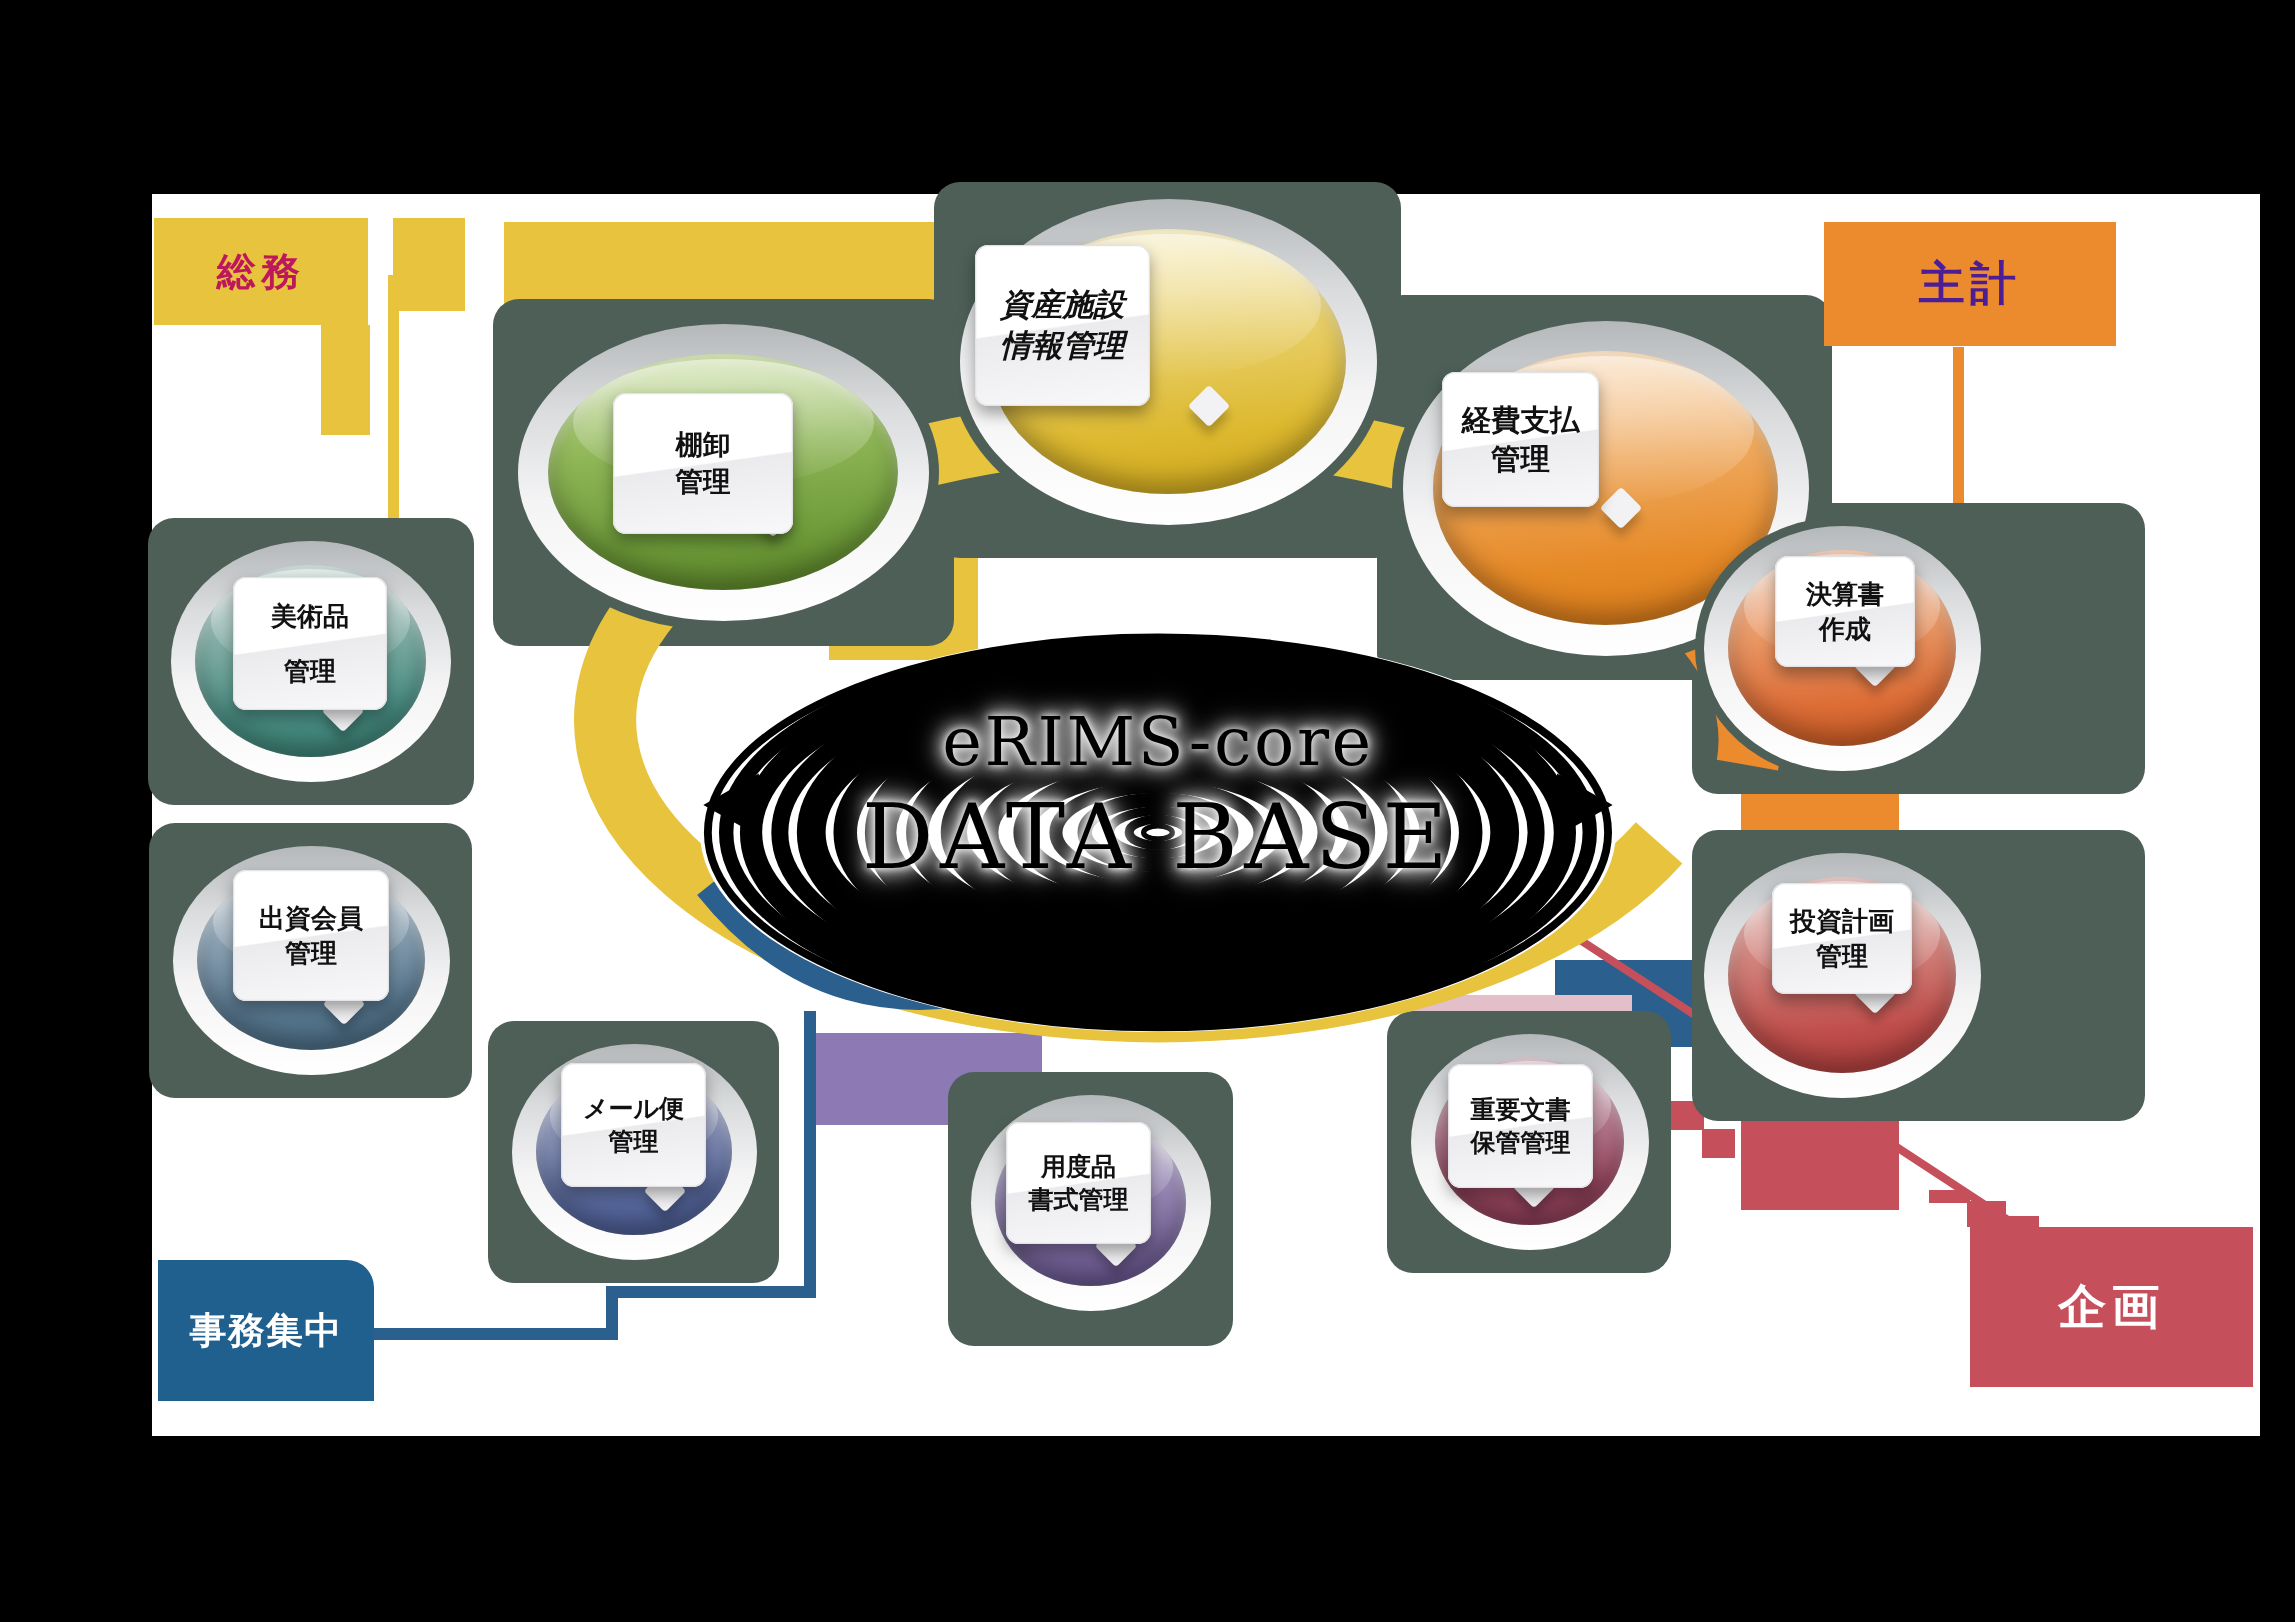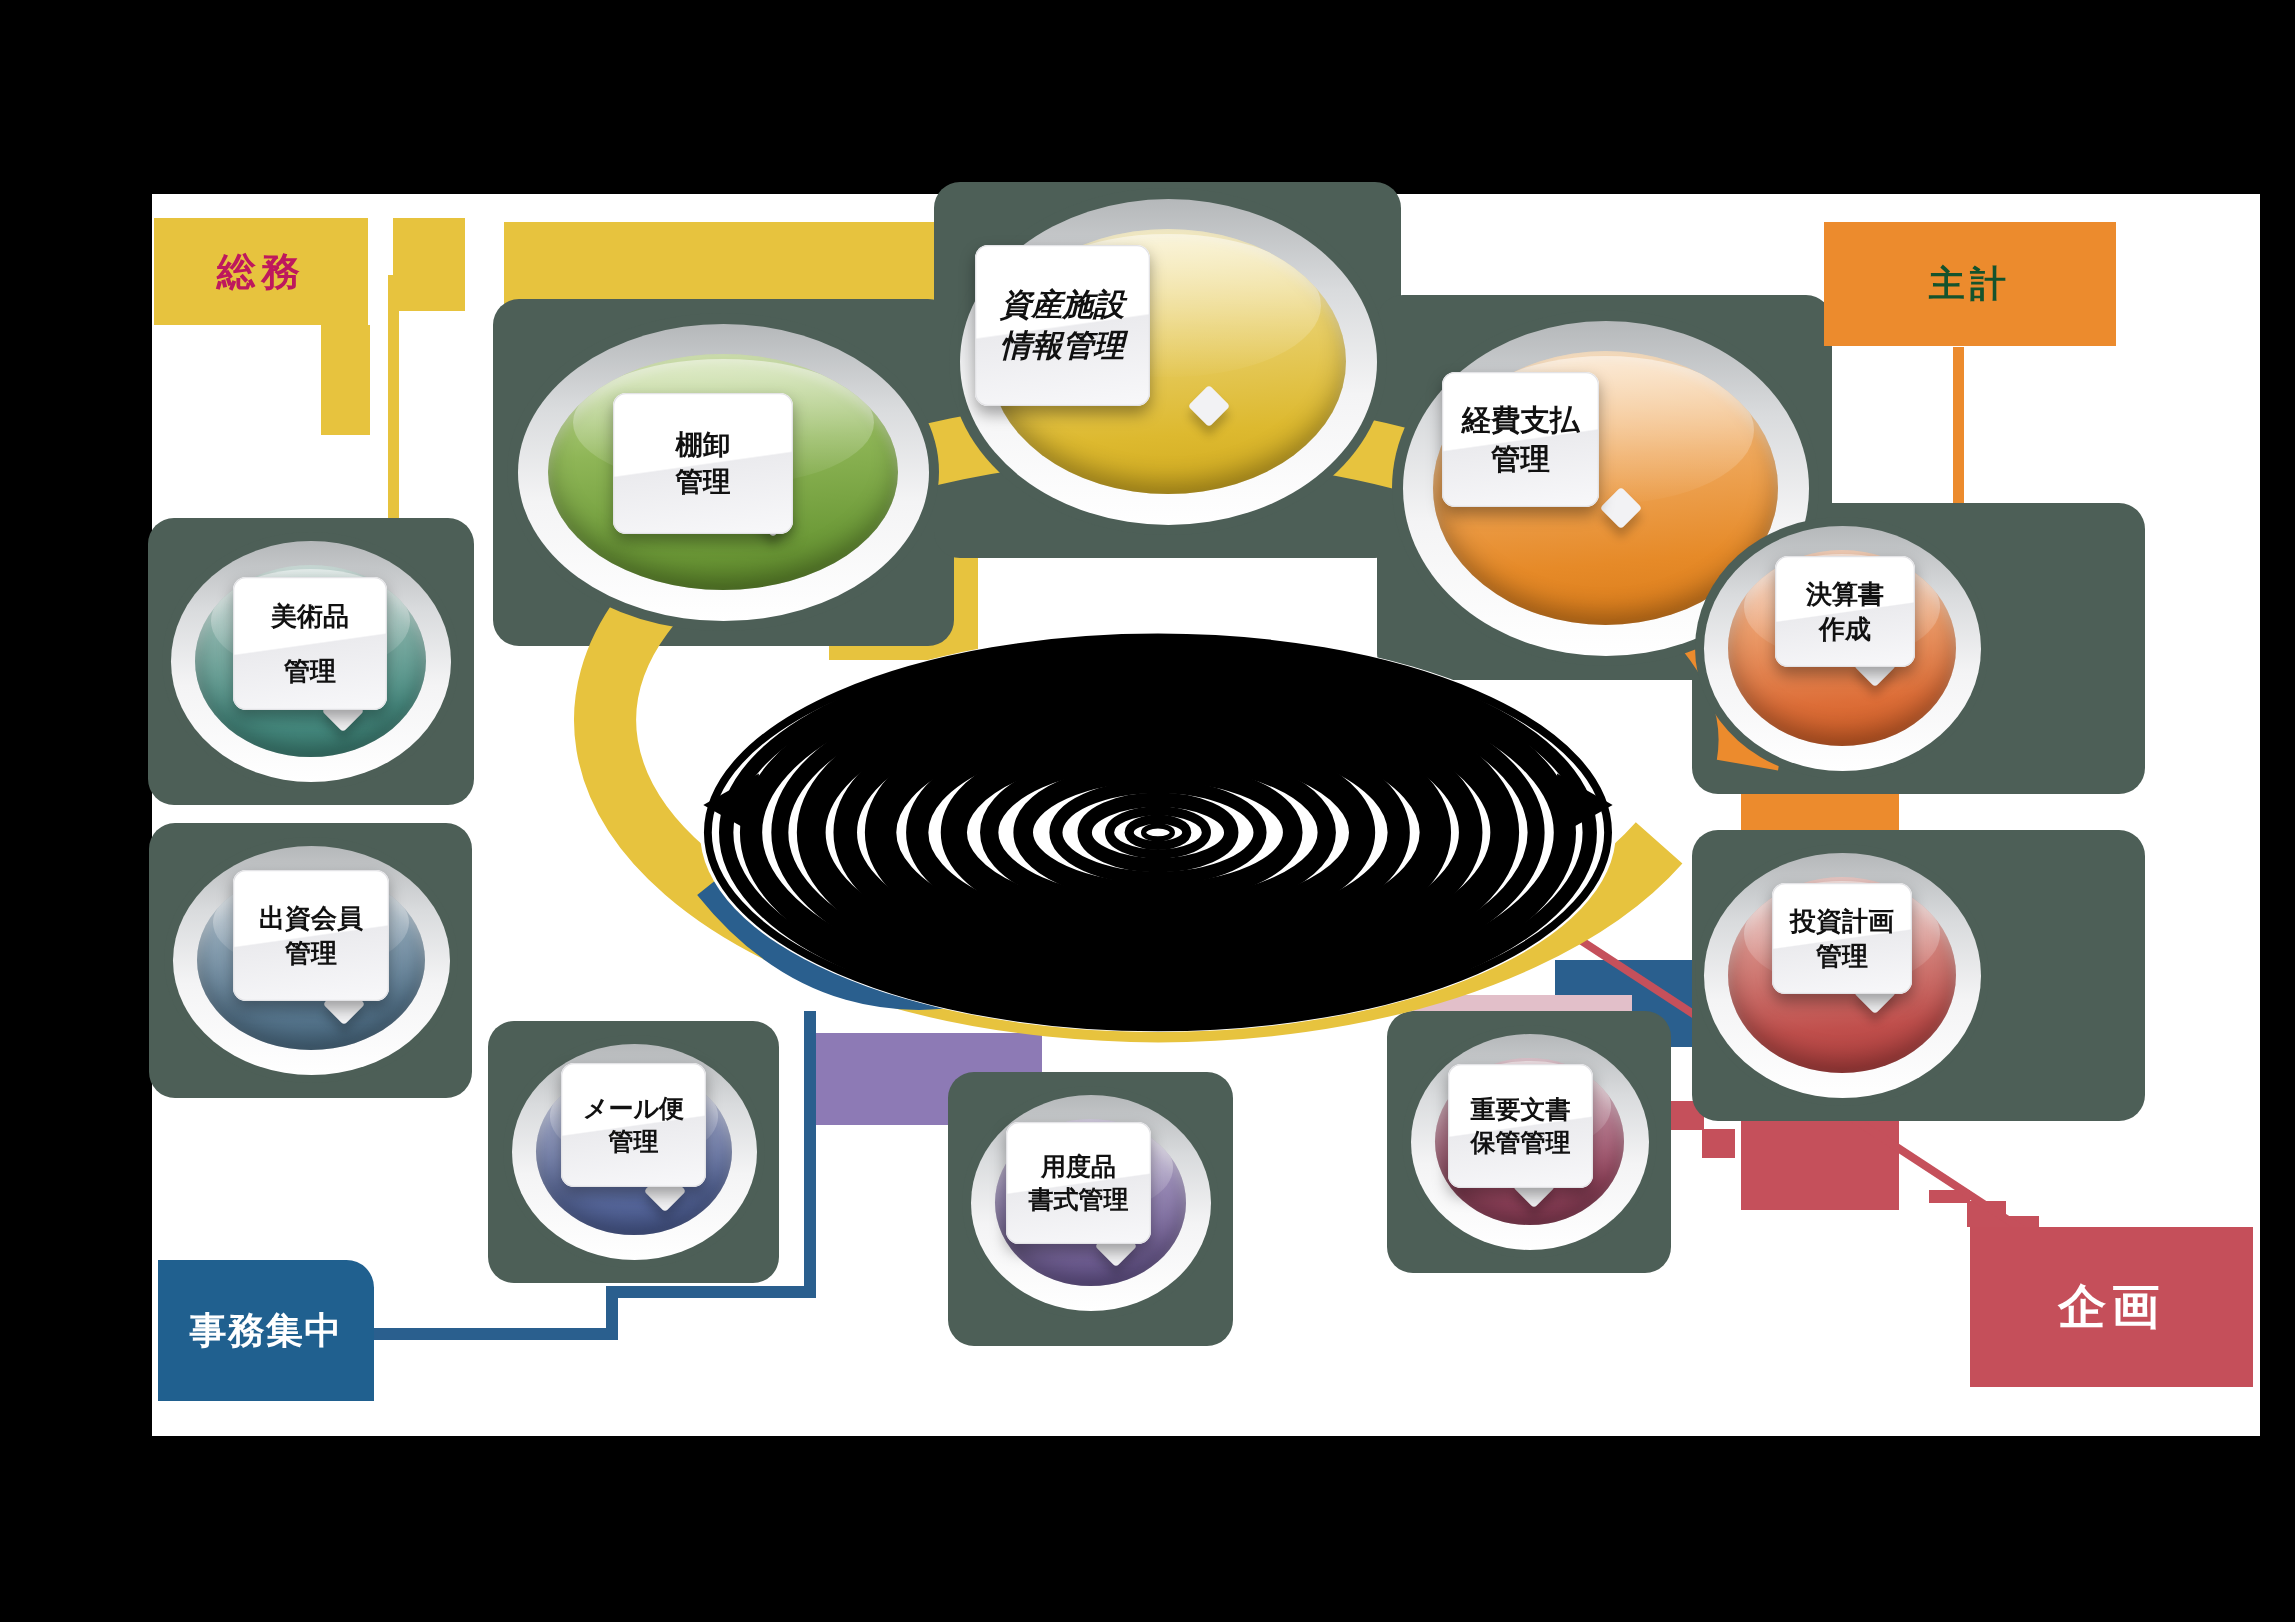--- a/index.html
+++ b/index.html
@@ -110,20 +110,24 @@
       <ellipse rx="112" ry="50" fill="none" stroke="#000" stroke-width="22"></ellipse>
       <ellipse rx="74" ry="33" fill="none" stroke="#000" stroke-width="14"></ellipse>
       <ellipse rx="44" ry="20" fill="none" stroke="#000" stroke-width="14"></ellipse>
       <ellipse rx="22" ry="10" fill="none" stroke="#000" stroke-width="8"></ellipse>
     </g>
     <polygon points="1075,1230 1160,1182 1160,1278" fill="#000"></polygon>
     <polygon points="2465,1230 2380,1182 2380,1278" fill="#000"></polygon>
     <path d="M 2222 745 A 905 445 0 0 1 2671 1169" fill="none" stroke="#ec8b2d" stroke-width="95"></path>
   </svg>
 
+  <div class="centertext">
+    <div class="l1">eRIMS-core</div>
+    <div class="l2">DATA BASE</div>
+  </div>
 
   <div class="bubble lg c-green" style="left:507px;top:313px;width:432px;height:318px;">
     <div class="silver"></div>
     <div class="core"></div>
     <div class="tail" style="left:58%;top:188px;"></div>
     <div class="label" style="left:62px;top:80px;width:180px;height:141px;font-size:27.5px;margin-left:44px;">
       <span>棚卸</span>
       <span>管理</span>
     </div>
   </div>
@@ -214,21 +218,21 @@
     <div class="tail" style="left:56%;top:134px;"></div>
     <div class="label" style="left:77px;top:39px;width:140px;height:111px;font-size:26px;">
       <span>投資計画</span>
       <span>管理</span>
     </div>
   </div>
 
   <div class="dept" style="left:154px;top:218px;width:214px;height:107px;background:#e7c33e;color:#be185d;font-size:39px;">
     <span>総務</span>
   </div>
-  <div class="dept" style="left:1824px;top:222px;width:292px;height:124px;background:#ec8b2d;color:#14532d;font-size:36px;">
+  <div class="dept" style="left:1824px;top:222px;width:292px;height:124px;background:#ec8b2d;color:#4c1d95;font-size:46px;">
     <span>主計</span>
   </div>
   <div class="dept" style="left:158px;top:1260px;width:216px;height:141px;background:#20608f;color:#ffffff;font-size:37px;border-top-right-radius:27.5px;letter-spacing:1.3px;">
     <span>事務集中</span>
   </div>
   <div class="dept" style="left:1970px;top:1227px;width:283px;height:160px;background:#c54f5a;color:#ffffff;font-size:48px;">
     <span>企画</span>
   </div>
 </div>
 

